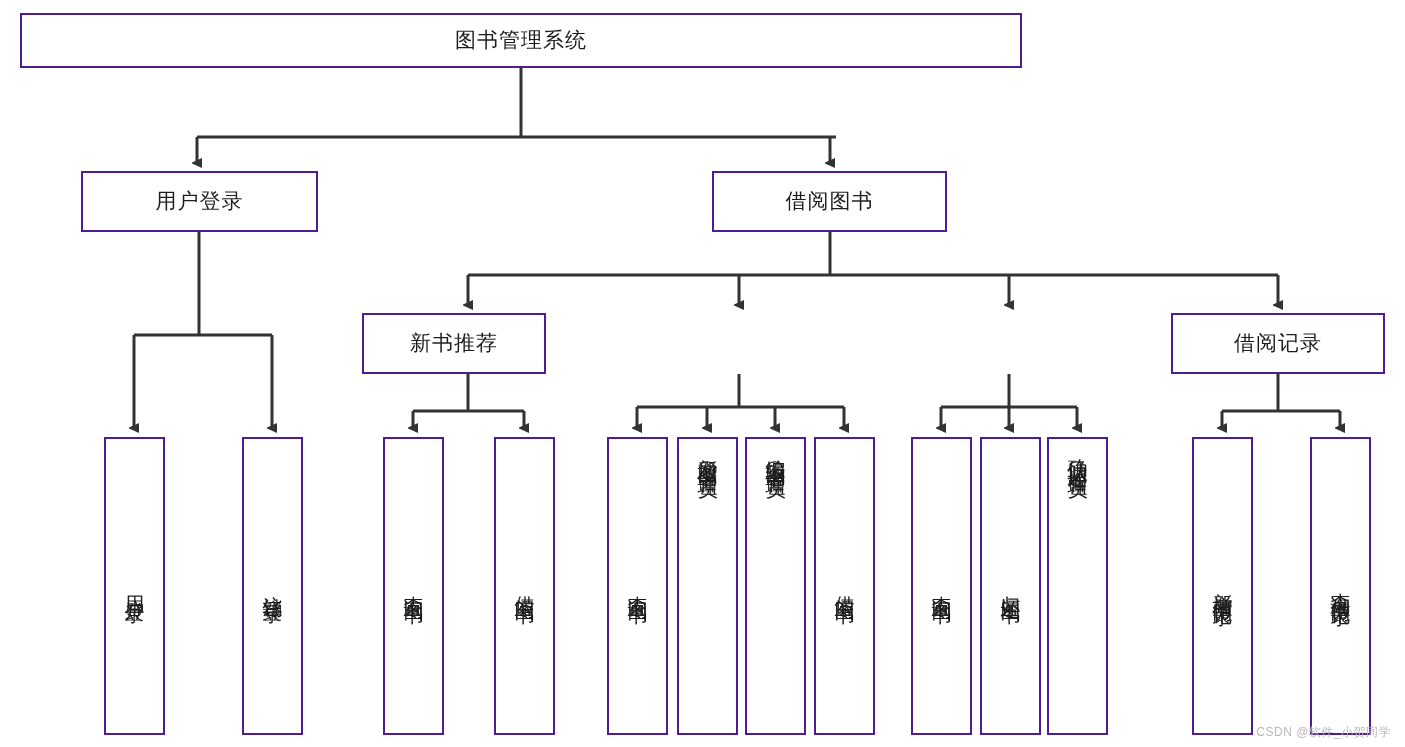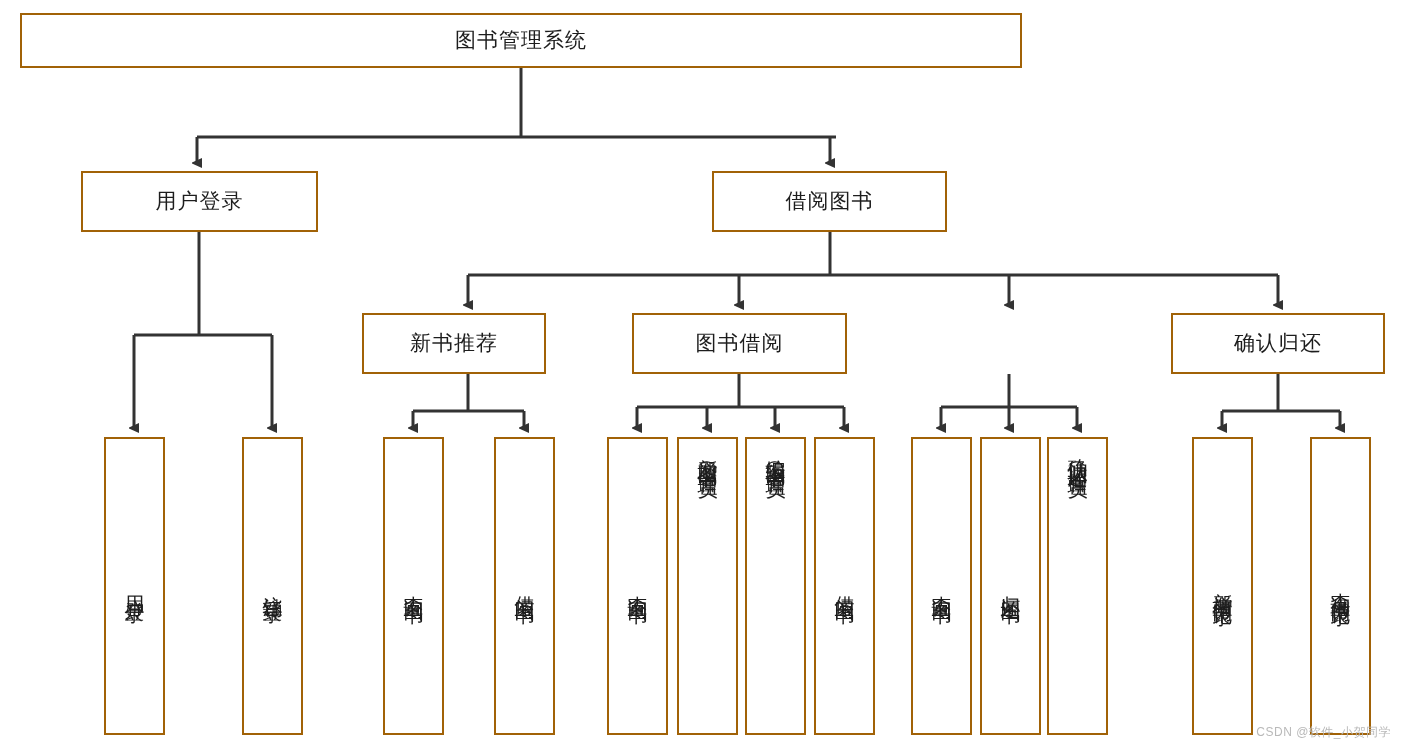--- a/index.html
+++ b/index.html
@@ -24,21 +24,21 @@
     left: 0;
     top: 0;
     width: 1405px;
     height: 747px;
     pointer-events: none;
   }
   .node {
     position: absolute;
     box-sizing: border-box;
     background: #ffffff;
-    border: 2px solid #a16207;
+    border: 2px solid #4c1d95;
     display: flex;
     align-items: center;
     justify-content: center;
   }
   .node .lbl {
     font-size: 21px;
     line-height: 1.15;
     color: #1d1d1d;
     letter-spacing: 1px;
     white-space: nowrap;
@@ -136,27 +136,24 @@
   </div>
 
   <div class="node" style="left:712px; top:171px; width:235px; height:61px;">
     <span class="lbl">借阅图书</span>
   </div>
 
   <div class="node" style="left:362px; top:313px; width:184px; height:61px;">
     <span class="lbl">新书推荐</span>
   </div>
 
-  <div class="node" style="left:632px; top:313px; width:215px; height:61px;">
-    <span class="lbl">图书借阅</span>
-  </div>
 
 
   <div class="node" style="left:1171px; top:313px; width:214px; height:61px;">
-    <span class="lbl">确认归还</span>
+    <span class="lbl">借阅记录</span>
   </div>
 
   <div class="node leaf" style="left:104px; top:437px; width:61px; height:298px;">
     <span class="lbl">用户登录</span>
   </div>
   <div class="node leaf" style="left:242px; top:437px; width:61px; height:298px;">
     <span class="lbl">注销登录</span>
   </div>
 
   <div class="node leaf" style="left:383px; top:437px; width:61px; height:298px;">

